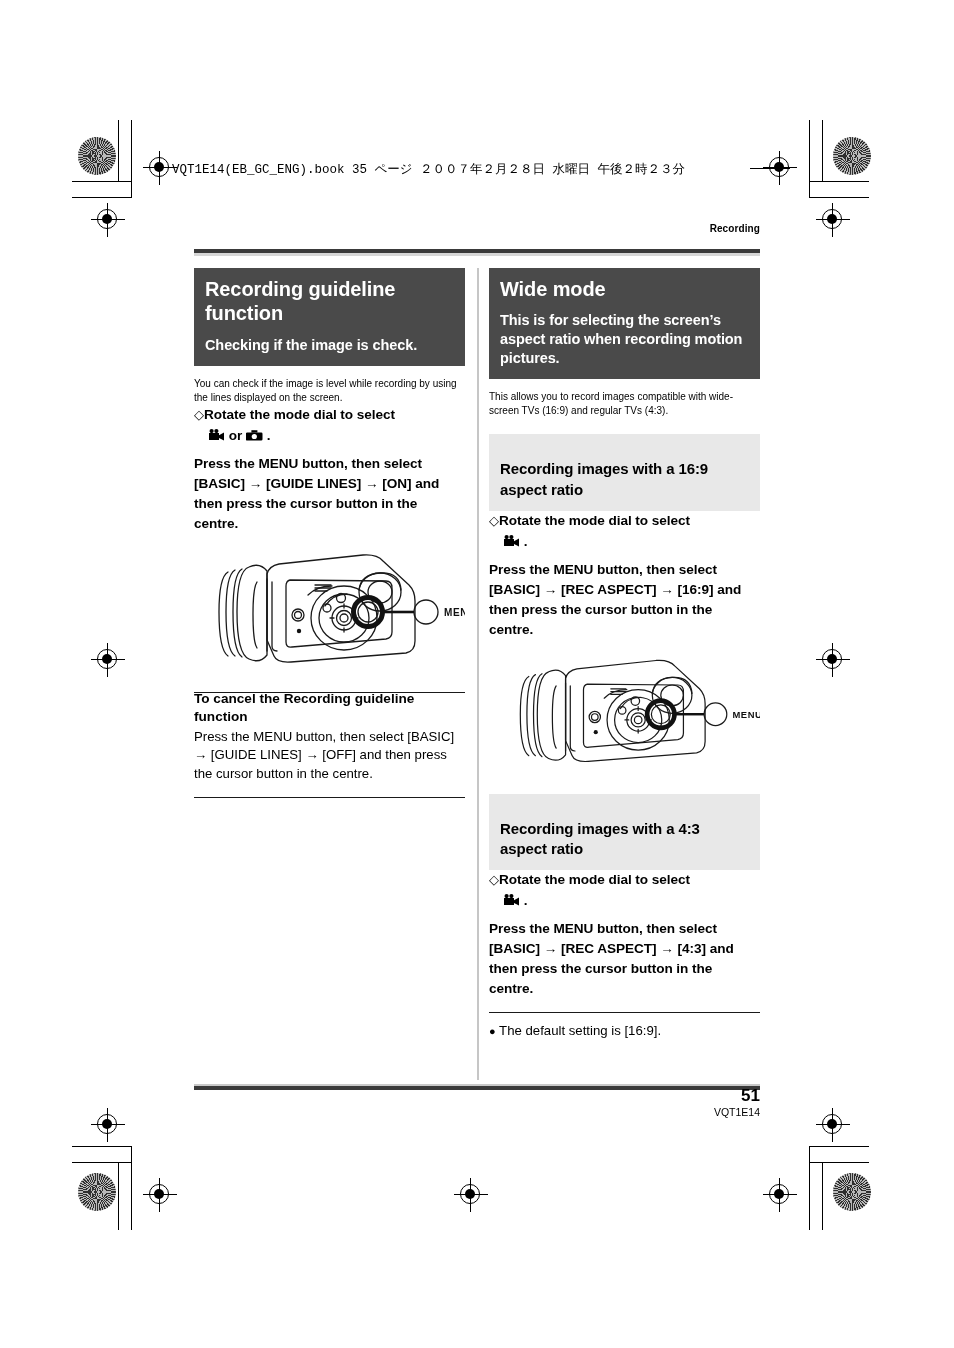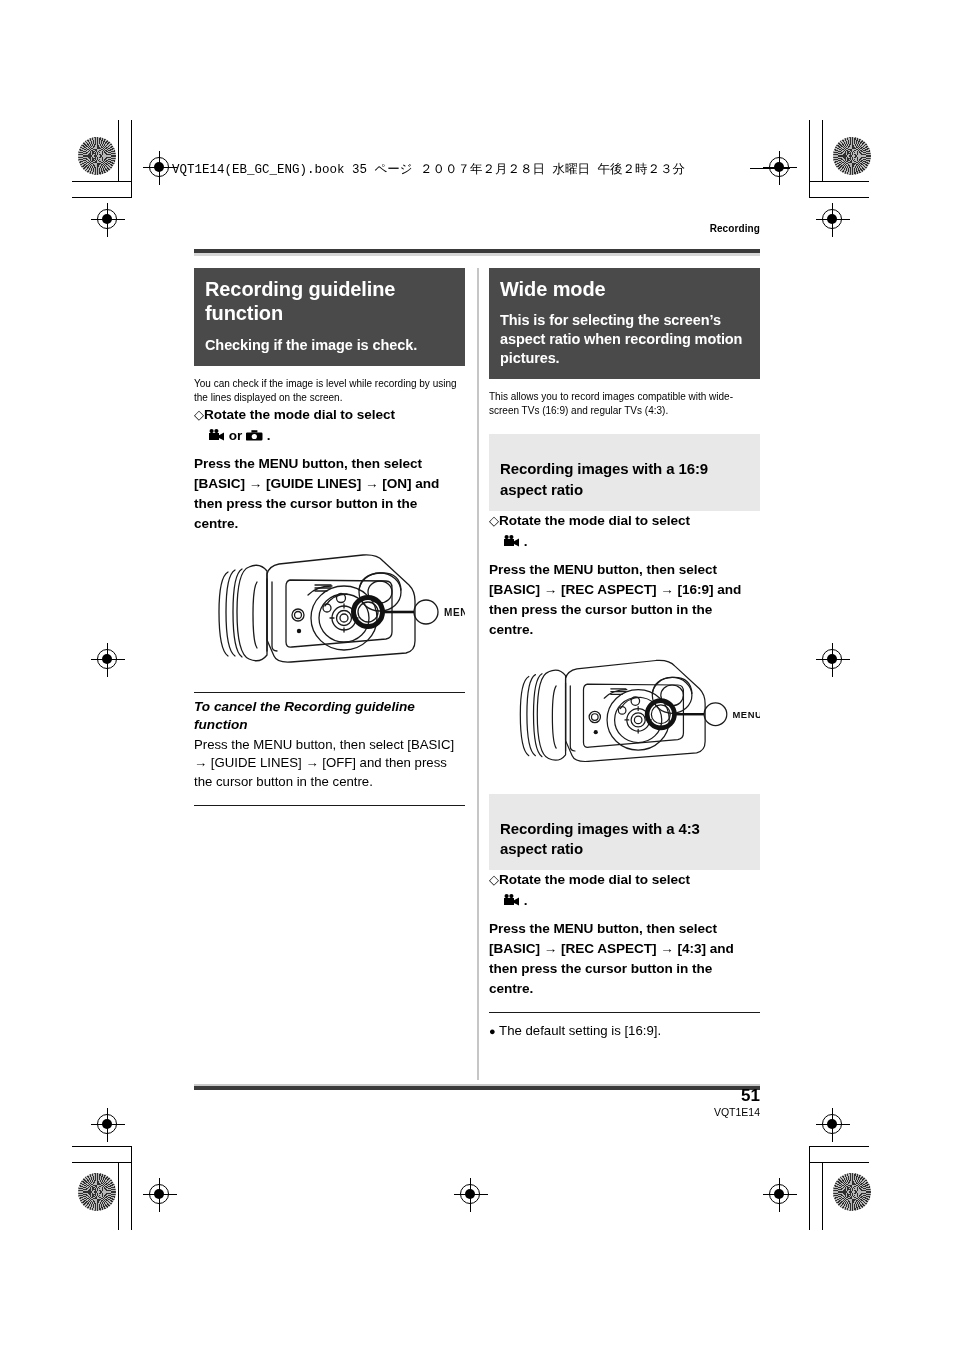--- a/index.html
+++ b/index.html
@@ -208,23 +208,22 @@
     margin-top: 1px;
   }
   .step-press {
     display: block;
     margin-top: 6px;
   }
 
   .italic-head {
     font-size: 13.6px;
     font-weight: bold;
-    font-style: italic;
     line-height: 1.32;
-    margin-top: 12px;
+    margin-top: 4px;
   }
   .plain {
     font-size: 13.2px;
     line-height: 1.42;
     margin-top: 2px;
   }
 
   .thin-rule {
     height: 1.3px;
     background: #1a1a1a;

